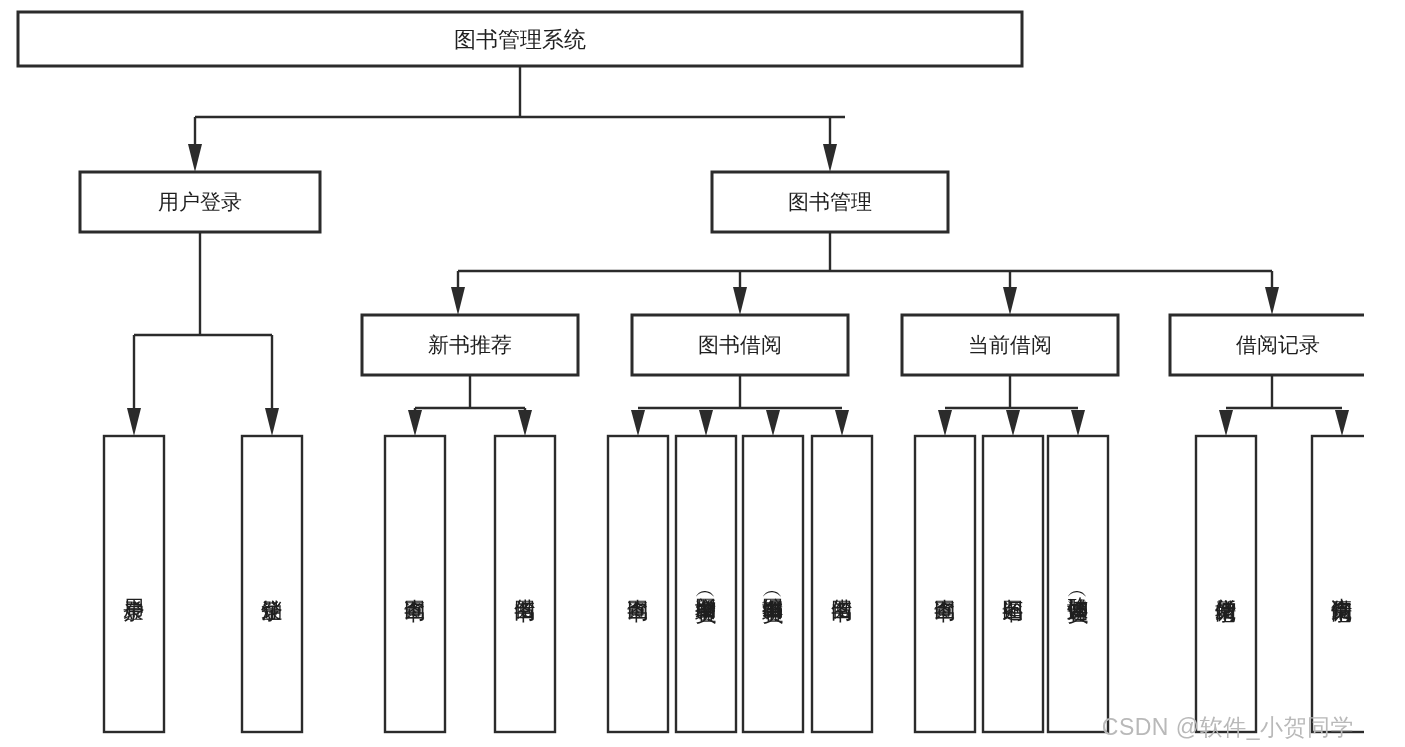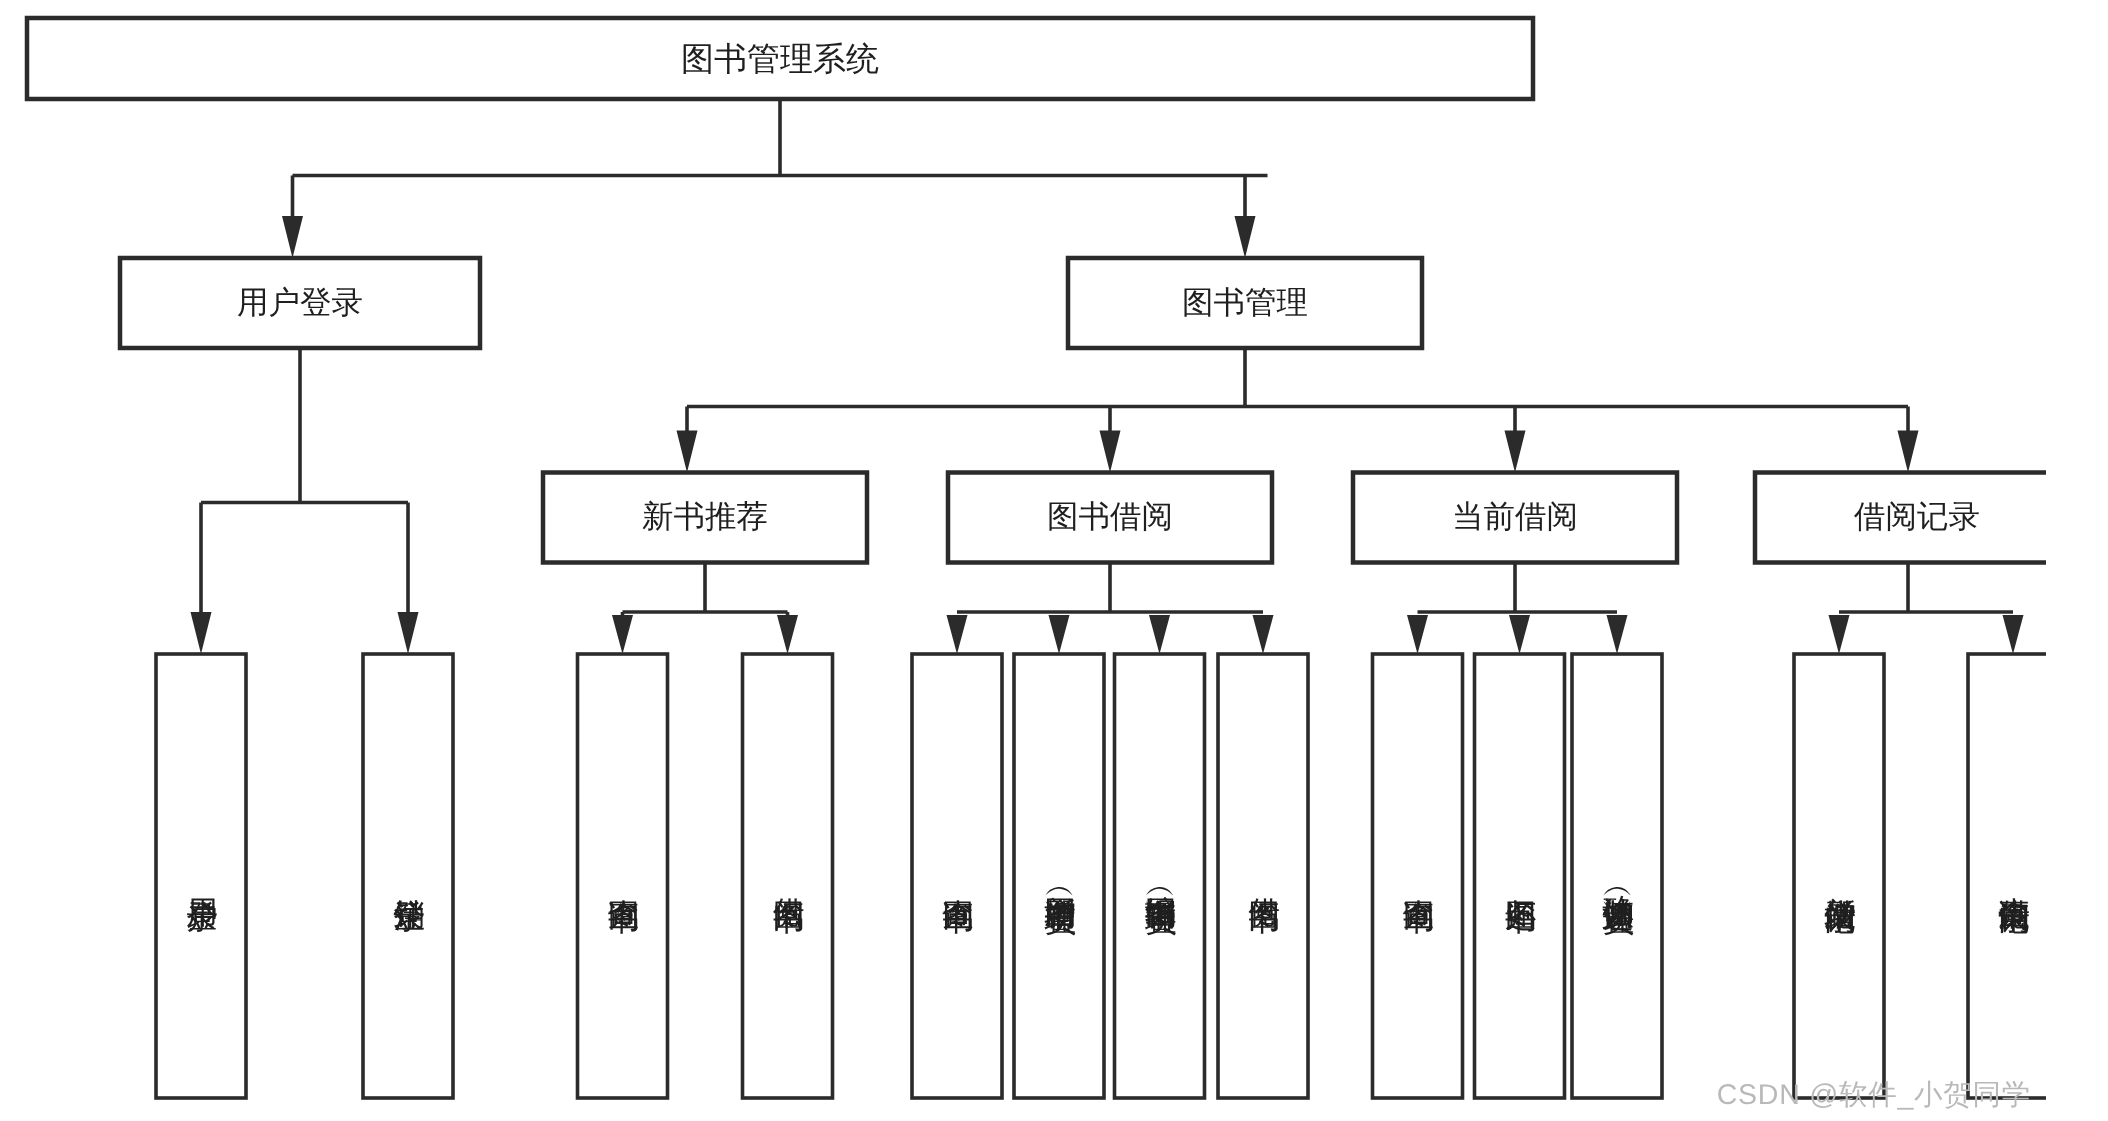--- a/index.html
+++ b/index.html
@@ -73,21 +73,21 @@
     letter-spacing: 1px;
     color: #1f1f1f;
     white-space: nowrap;
     text-align: center;
   }
   .watermark {
     position: absolute;
     right: 10px;
     bottom: 4px;
     font-family: "Liberation Sans", "DejaVu Sans", sans-serif;
-    font-size: 19px;
+    font-size: 23px;
     color: #b9b9b9;
     letter-spacing: 0.5px;
     user-select: none;
   }
 </style>
 </head>
 <body>
 
 <div id="diagram-root">
 

